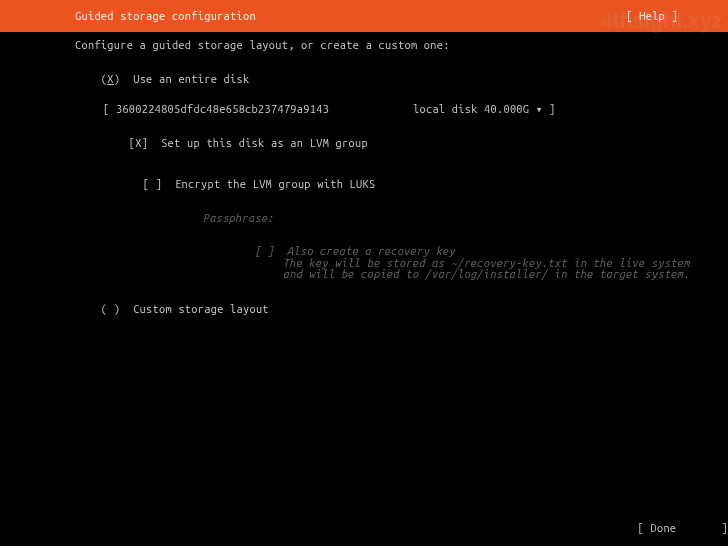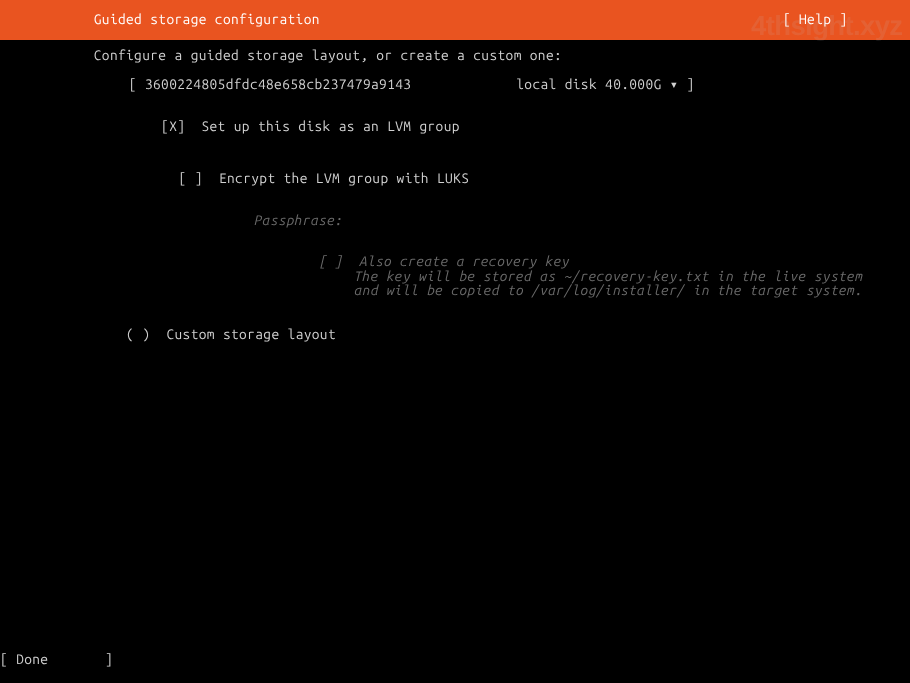--- a/index.html
+++ b/index.html
@@ -95,21 +95,21 @@
     .recovery-line1 { white-space: pre; }
     .recovery-line2, .recovery-line3 { padding-left: 28px; white-space: pre; }
     .custom-row {
       margin-top: 10px;
     }
     .footer {
       position: absolute;
       bottom: 12px;
       left: 0;
       width: 100%;
-      text-align: left;
+      text-align: right;
       line-height: 1.1;
     }
     .footer-btn {
       display: block;
       white-space: pre;
     }
   </style>
 </head>
 <body>
 
@@ -117,20 +117,23 @@
 
 <div class="header">
   <span class="header-title">Guided storage configuration</span>
   <span class="header-help">[ Help ]</span>
 </div>
 
 <div class="content">
 
   <div class="row intro">Configure a guided storage layout, or create a custom one:</div>
 
+  <div class="row">
+    <span>(<span class="underline">X</span>)  </span><span>Use an entire disk</span>
+  </div>
 
   <div class="disk-row">
     <span class="disk-id"><span>[ </span><span>3600224805dfdc48e658cb237479a9143</span></span>
     <span class="disk-desc">local disk 40.000G ▾ ]</span>
   </div>
 
   <div class="row indent1">
     <span>[X]</span><span>  </span><span>Set up this disk as an LVM group</span>
   </div>
 

